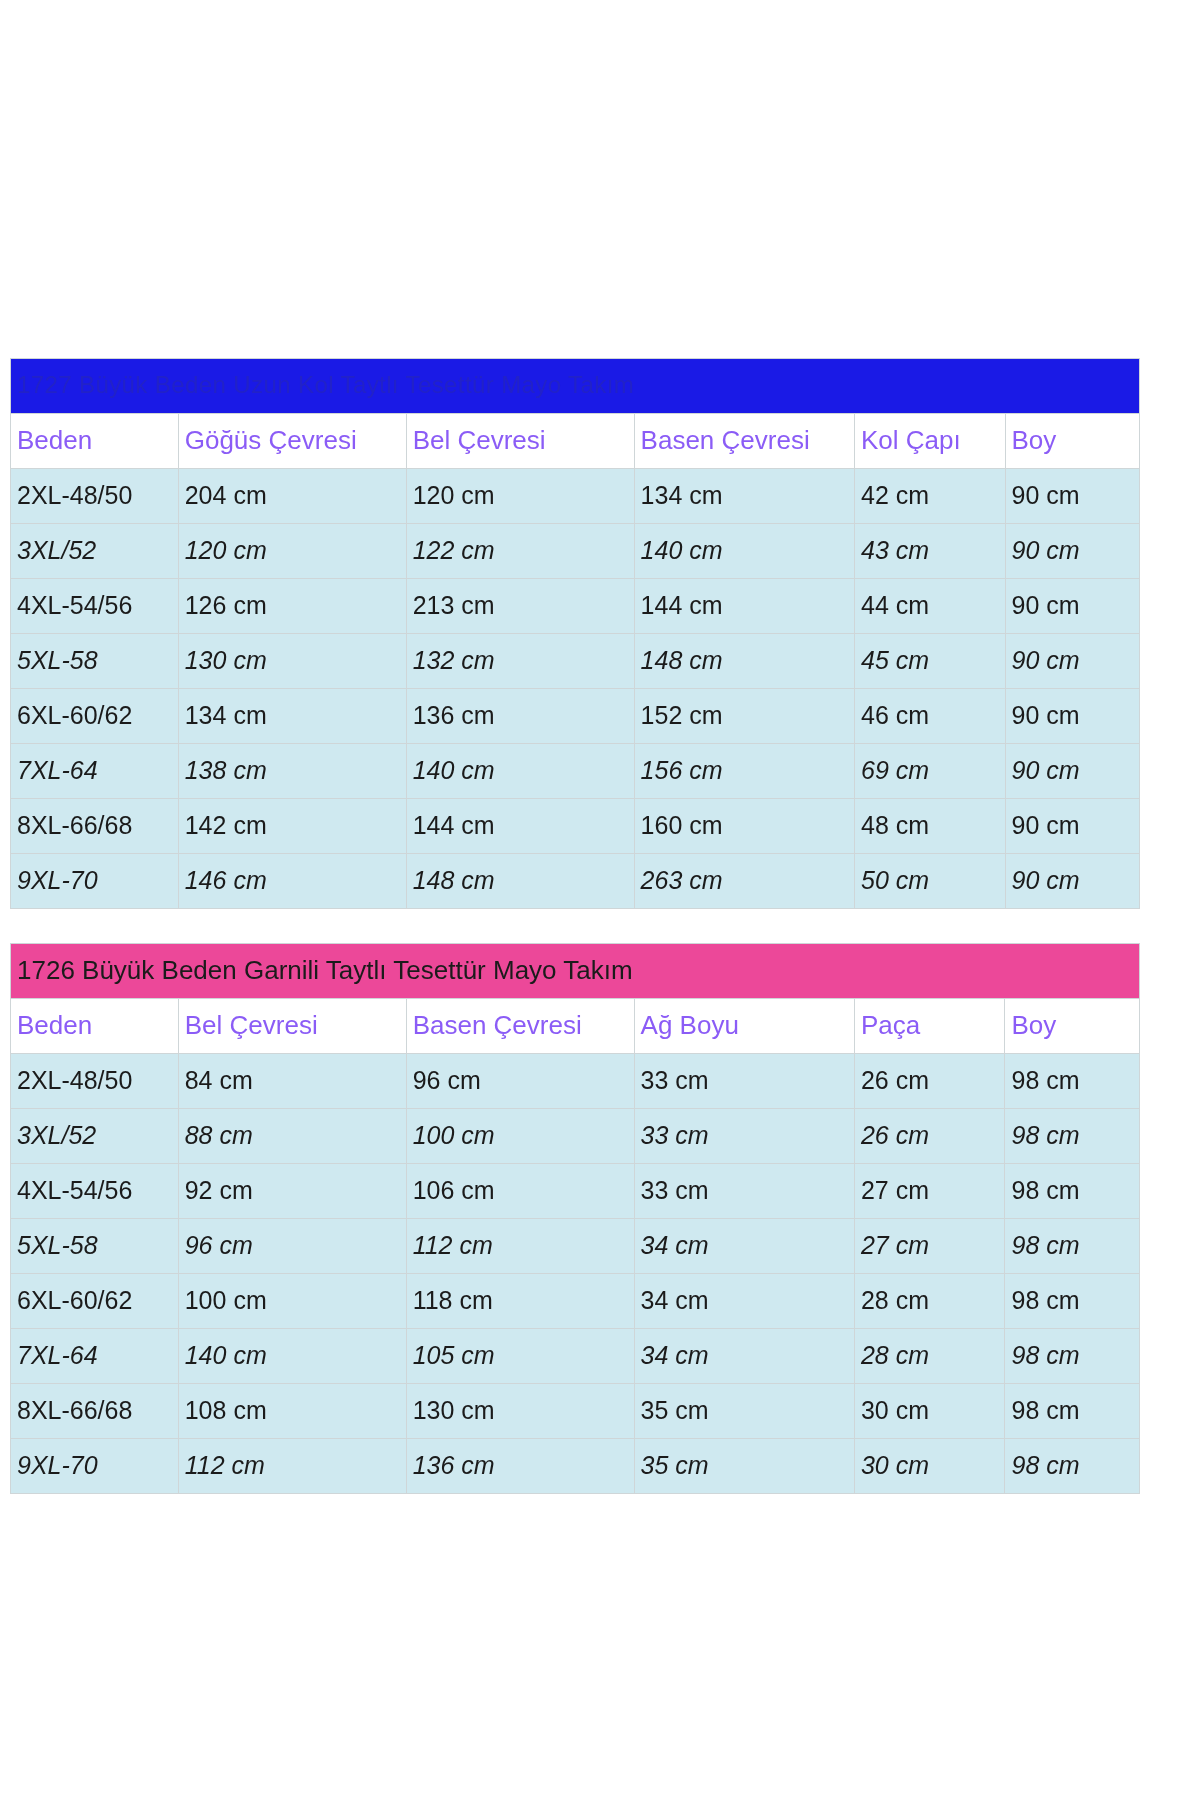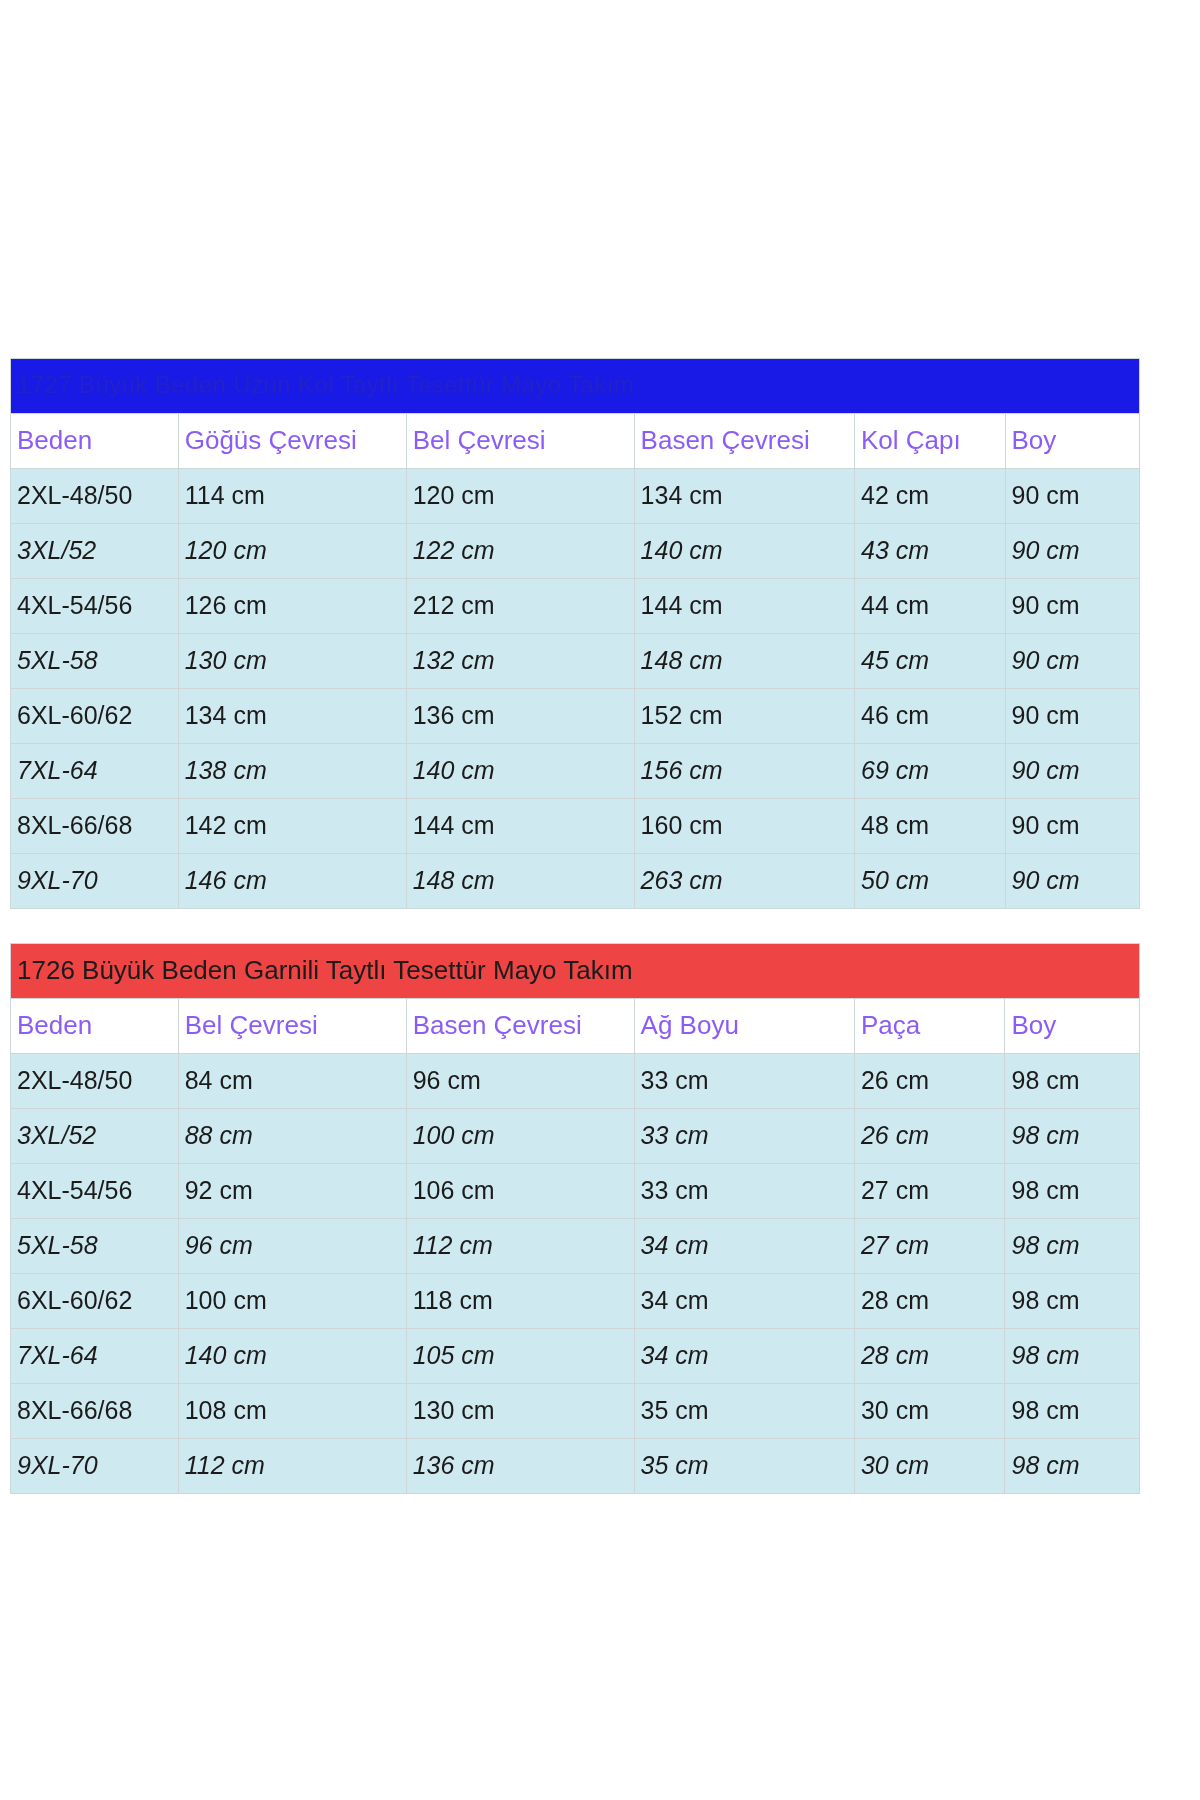--- a/index.html
+++ b/index.html
@@ -58,21 +58,21 @@
     padding-left: 8px;
   }
 
   .banner-row td .banner-inner {
     
     color: #2222c8;
   }
 
   
   .plain-title-row td {
-    background: #ef4444;
+    background: #ec4899;
     border: 1px solid #ffffff;
     color: #1b1b1b;
     font-weight: bold;
     font-size: 26px;
     height: 48px;
     padding-left: 8px;
   }
 
   .header-row td {
     background: #ffffff;
@@ -129,38 +129,38 @@
           <td>Beden</td>
           <td>Göğüs Çevresi</td>
           <td>Bel Çevresi</td>
           <td>Basen Çevresi</td>
           <td>Kol Çapı</td>
           <td>Boy</td>
         </tr>
 
         <tr class="data-row">
           <td>2XL-48/50</td>
-          <td>114 cm</td>
+          <td>204 cm</td>
           <td>120 cm</td>
           <td>134 cm</td>
           <td>42 cm</td>
           <td>90 cm</td>
         </tr>
         <tr class="data-row alt">
           <td>3XL/52</td>
           <td>120 cm</td>
           <td>122 cm</td>
           <td>140 cm</td>
           <td>43 cm</td>
           <td>90 cm</td>
         </tr>
         <tr class="data-row">
           <td>4XL-54/56</td>
           <td>126 cm</td>
-          <td>212 cm</td>
+          <td>213 cm</td>
           <td>144 cm</td>
           <td>44 cm</td>
           <td>90 cm</td>
         </tr>
         <tr class="data-row alt">
           <td>5XL-58</td>
           <td>130 cm</td>
           <td>132 cm</td>
           <td>148 cm</td>
           <td>45 cm</td>

